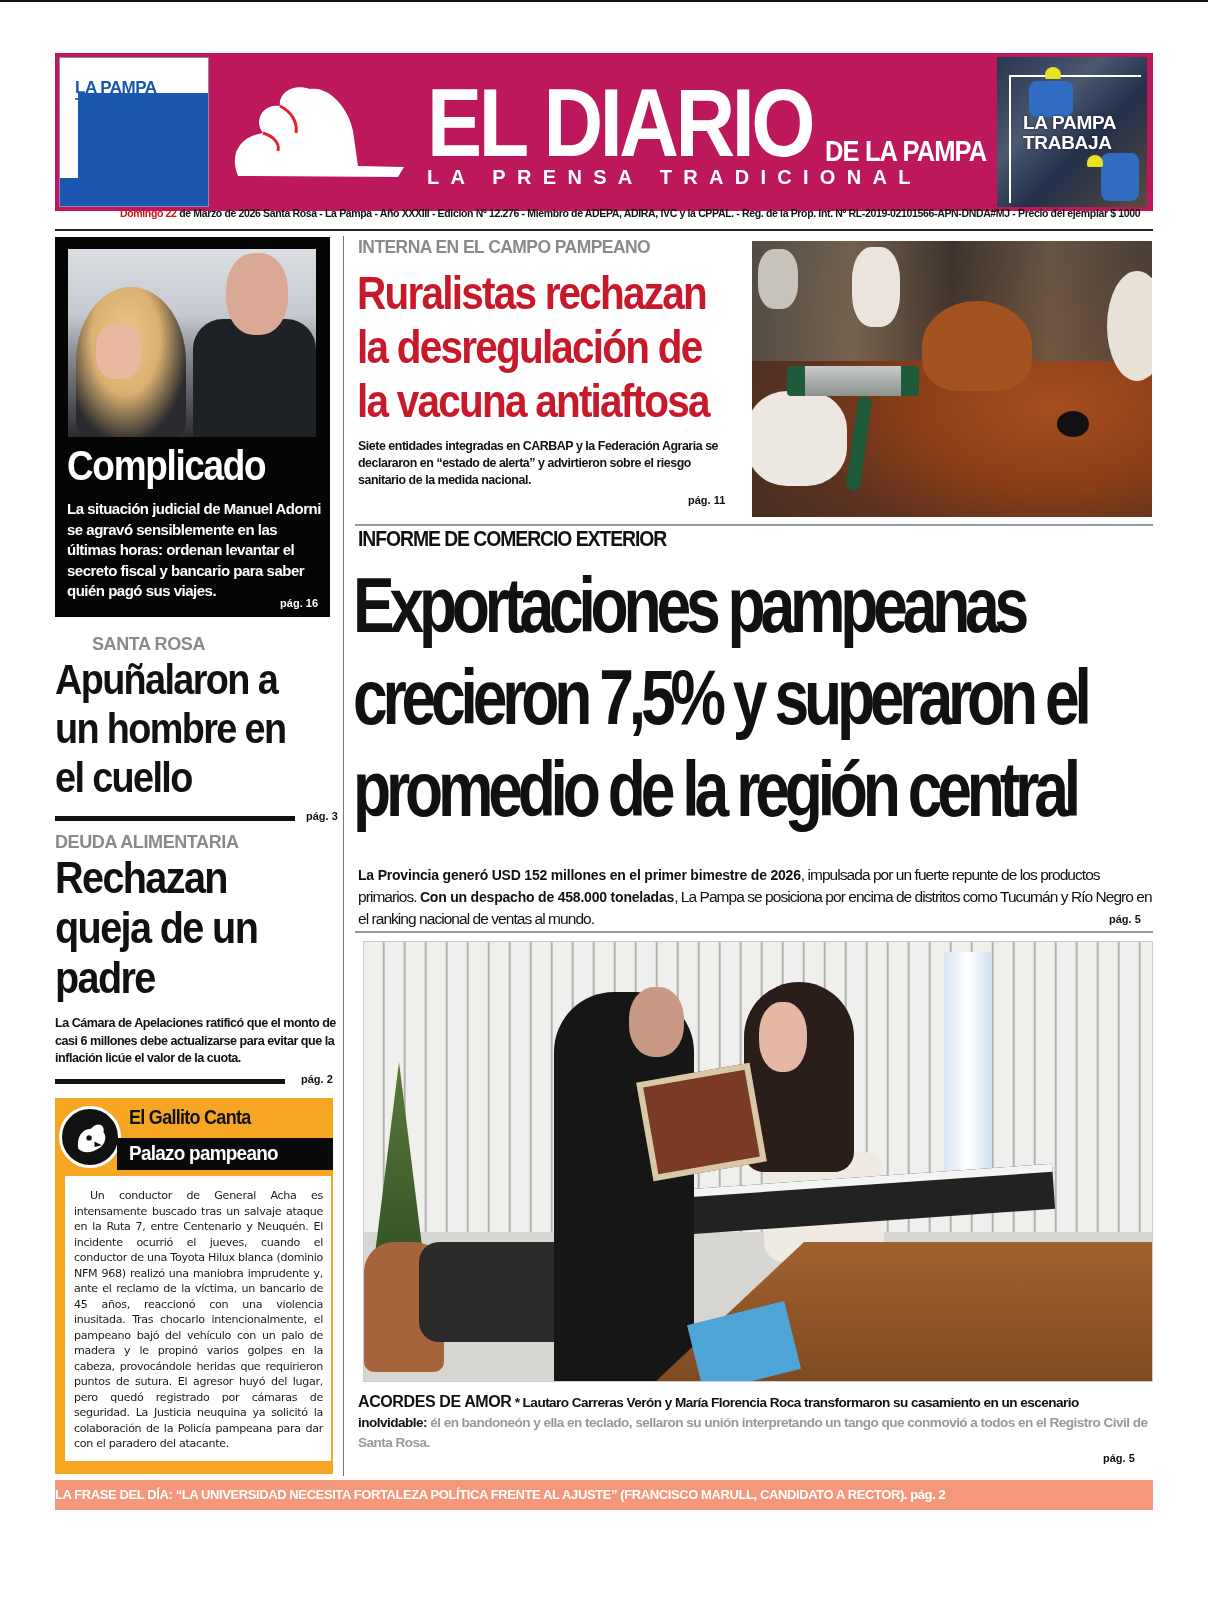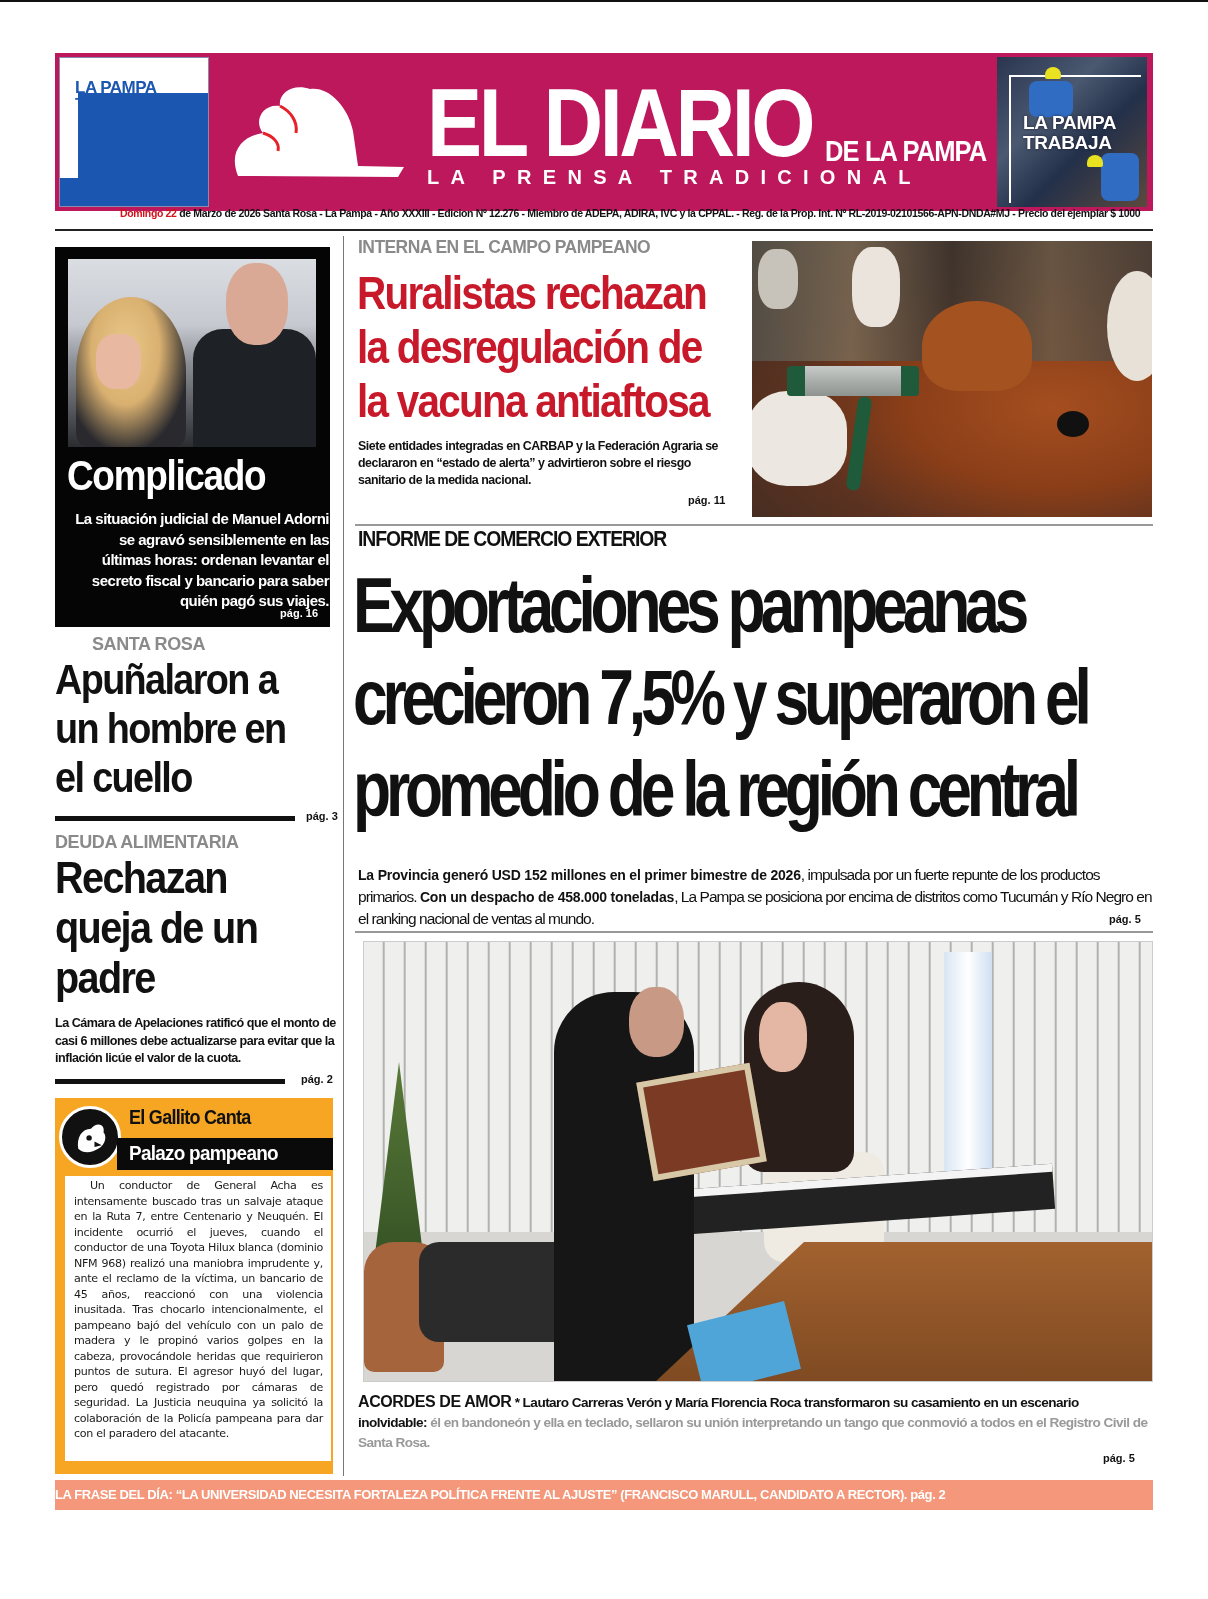--- a/index.html
+++ b/index.html
@@ -24,21 +24,21 @@
   .lpt-right .helmet2 { position: absolute; left: 90px; top: 98px; width: 16px; height: 12px; background: #e8e220; border-radius: 8px 8px 2px 2px; }
   .lpt-right .worker2 { position: absolute; left: 104px; top: 96px; width: 38px; height: 48px; background: #2f6cc2; border-radius: 8px; }
   .lpt-right .txt { position: absolute; left: 26px; top: 56px; color: #fff; font-weight: 900; font-size: 19px; line-height: 20px; text-shadow: 0 0 3px #223; letter-spacing: -0.3px; }
 
   .infoline { position: absolute; left: 120px; top: 207px; width: 1040px; font-size: 10.5px; font-weight: 700; white-space: nowrap; letter-spacing: -0.35px; color: #111; }
   .infoline .red { color: #d0121d; }
 
   .vrule { position: absolute; left: 343px; top: 236px; width: 1px; height: 1240px; background: #777; }
 
   
-  .blackbox { position: absolute; left: 55px; top: 247px; width: 275px; height: 380px; background: #050505; text-align: right; }
+  .blackbox { position: absolute; left: 55px; top: 237px; width: 275px; height: 380px; background: #050505; }
   .photo-adorni { position: absolute; left: 13px; top: 12px; width: 248px; height: 188px; background: linear-gradient(180deg,#dadde2 0%,#c6c9cf 35%,#8c8f95 55%,#2a2c30 100%); overflow: hidden; }
   .photo-adorni .woman { position: absolute; left: 8px; top: 38px; width: 110px; height: 150px; background: radial-gradient(ellipse at 45% 35%, #e9c98a 0%, #d9b070 40%, #2a2a2e 75%); border-radius: 50% 50% 10% 10%; }
   .photo-adorni .face { position: absolute; left: 28px; top: 75px; width: 45px; height: 55px; background: #e8b9a0; border-radius: 40%; }
   .photo-adorni .man { position: absolute; left: 125px; top: 70px; width: 123px; height: 120px; background: #1e2126; border-radius: 30px 30px 0 0; }
   .photo-adorni .manface { position: absolute; left: 158px; top: 4px; width: 62px; height: 82px; background: #d9a996; border-radius: 45%; }
   .bb-title { position: absolute; left: 12px; top: 205px; color: #fff; font-weight: 700; font-size: 42px; letter-spacing: -1.5px; transform: scaleX(0.88); transform-origin: left top; }
   .bb-text { position: absolute; left: 12px; top: 262px; width: 262px; color: #fff; font-weight: 700; font-size: 15px; line-height: 20.5px; letter-spacing: -0.5px; }
   .bb-page { position: absolute; right: 12px; bottom: 8px; color: #fff; font-weight: 700; font-size: 11px; }
 
   .kicker-grey { color: #8a8a8a; font-weight: 700; font-size: 18px; letter-spacing: -0.4px; }
@@ -50,21 +50,21 @@
   .h-rech { position: absolute; left: 55px; top: 853px; width: 280px; font-weight: 700; font-size: 44px; line-height: 50px; letter-spacing: -1.8px; transform: scaleX(0.9); transform-origin: left top; }
   .t-rech { position: absolute; left: 55px; top: 1015px; width: 285px; font-weight: 700; font-size: 12.6px; line-height: 17.5px; letter-spacing: -0.5px; }
   .bar2 { position: absolute; left: 55px; top: 1079px; width: 230px; height: 5px; background: #111; }
   .pg2 { position: absolute; left: 301px; top: 1073px; font-size: 11px; font-weight: 700; }
 
   .gallito { position: absolute; left: 55px; top: 1098px; width: 278px; height: 376px; background: #f6a623; }
   .gallito .head1 { position: absolute; left: 74px; top: 8px; font-weight: 700; font-size: 20px; letter-spacing: -0.8px; color: #111; transform: scaleX(0.9); transform-origin: left top; }
   .gallito .head2bar { position: absolute; left: 62px; top: 40px; width: 216px; height: 32px; background: #0a0a0a; }
   .gallito .head2 { position: absolute; left: 74px; top: 43px; font-weight: 700; font-size: 21px; color: #fff; letter-spacing: -0.8px; transform: scaleX(0.9); transform-origin: left top; }
   .rooster { position: absolute; left: 4px; top: 8px; width: 62px; height: 62px; border-radius: 50%; background: #111; border: 3px solid #fff; }
-  .gallito .body { position: absolute; left: 10px; top: 78px; width: 266px; height: 285px; background: #fff; padding: 2px 8px 0 9px; font-family: "DejaVu Sans", sans-serif; font-size: 11.1px; line-height: 15.5px; text-align: justify; color: #1a1a1a; letter-spacing: -0.3px; }
+  .gallito .body { position: absolute; left: 10px; top: 78px; width: 266px; height: 285px; background: #fff; padding: 12px 8px 0 9px; font-family: "DejaVu Sans", sans-serif; font-size: 11.1px; line-height: 15.5px; text-align: justify; color: #1a1a1a; letter-spacing: -0.3px; }
 
   
   .topbar { position: absolute; left: 55px; top: 229px; width: 1098px; height: 2px; background: #222; }
   .k-interna { position: absolute; left: 358px; top: 236px; font-size: 19px; font-weight: 700; color: #8a8a8a; letter-spacing: -0.6px; transform: scaleX(0.92); transform-origin: left top; }
   .h-rural { position: absolute; left: 357px; top: 266px; width: 400px; font-weight: 700; font-size: 46px; line-height: 54px; color: #c8192b; letter-spacing: -2px; transform: scaleX(0.88); transform-origin: left top; }
   .t-rural { position: absolute; left: 358px; top: 438px; width: 370px; font-weight: 700; font-size: 12.4px; line-height: 17px; letter-spacing: -0.45px; }
   .pg11 { position: absolute; left: 688px; top: 494px; font-size: 11px; font-weight: 700; }
   .photo-cow { position: absolute; left: 752px; top: 241px; width: 400px; height: 276px; background: radial-gradient(ellipse at 75% 60%, #a54e20 0%, #8a3e18 35%, #5c3220 60%, #3a2b22 100%); overflow: hidden; }
   .photo-cow .bg { position: absolute; left: 0; top: 0; width: 400px; height: 120px; background: linear-gradient(90deg,#55524a,#7a6a55,#3b342e,#6a5a48,#4a4038); opacity: 0.85; }
   .photo-cow .cow1 { position: absolute; left: 100px; top: 6px; width: 48px; height: 80px; background: #eae4dc; border-radius: 40%; }

